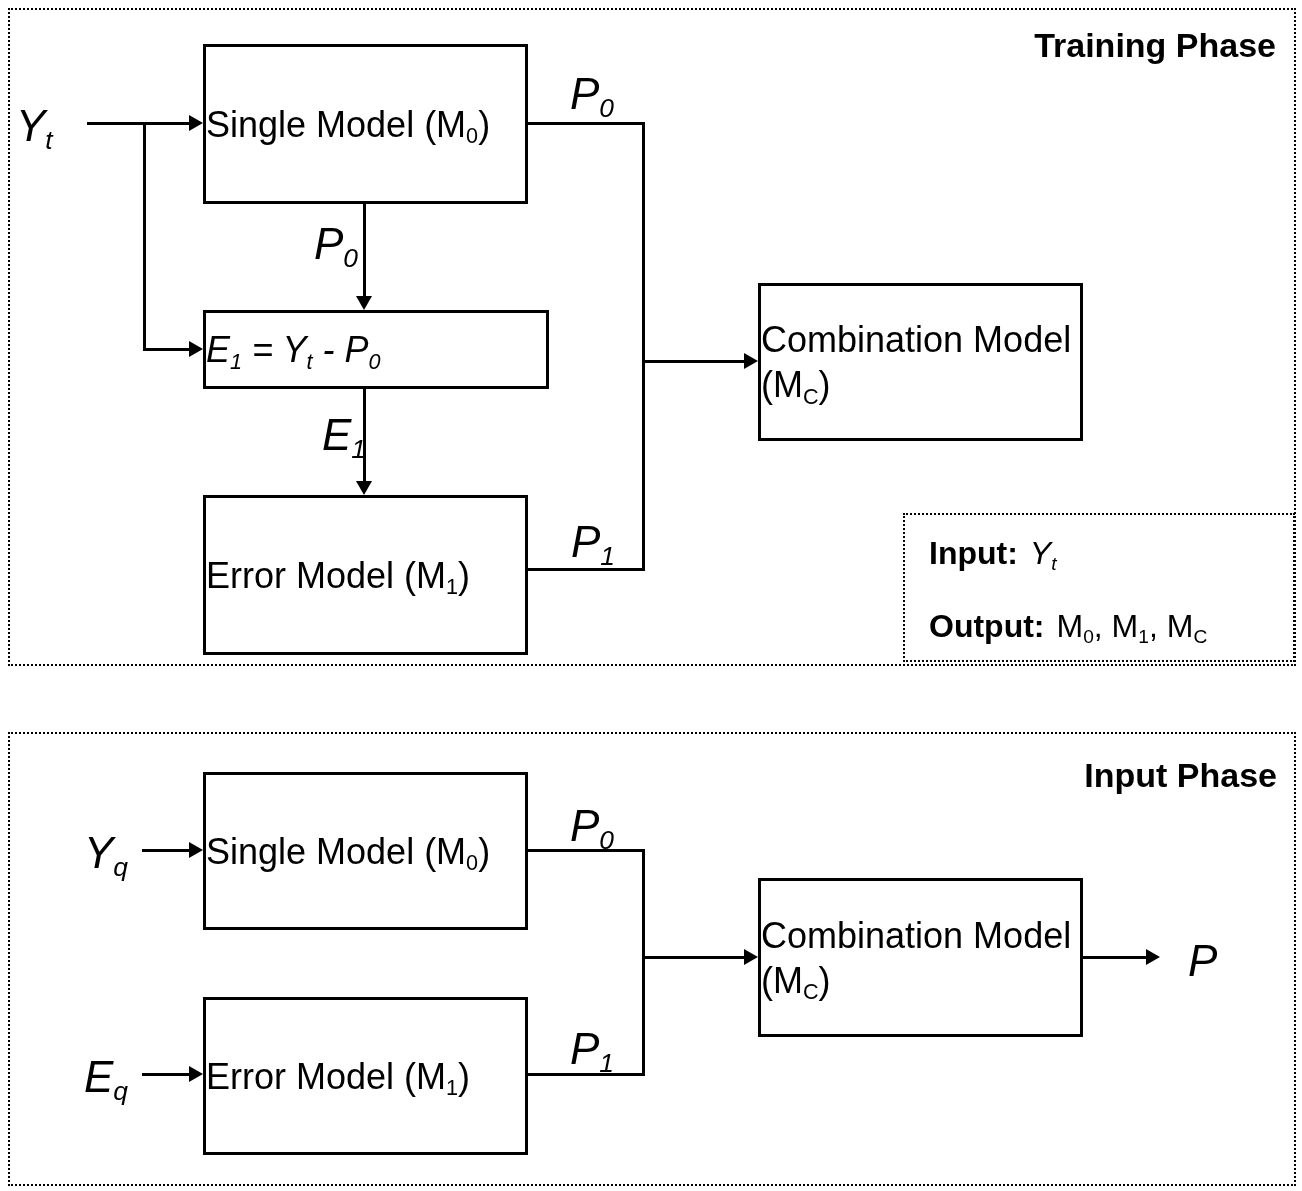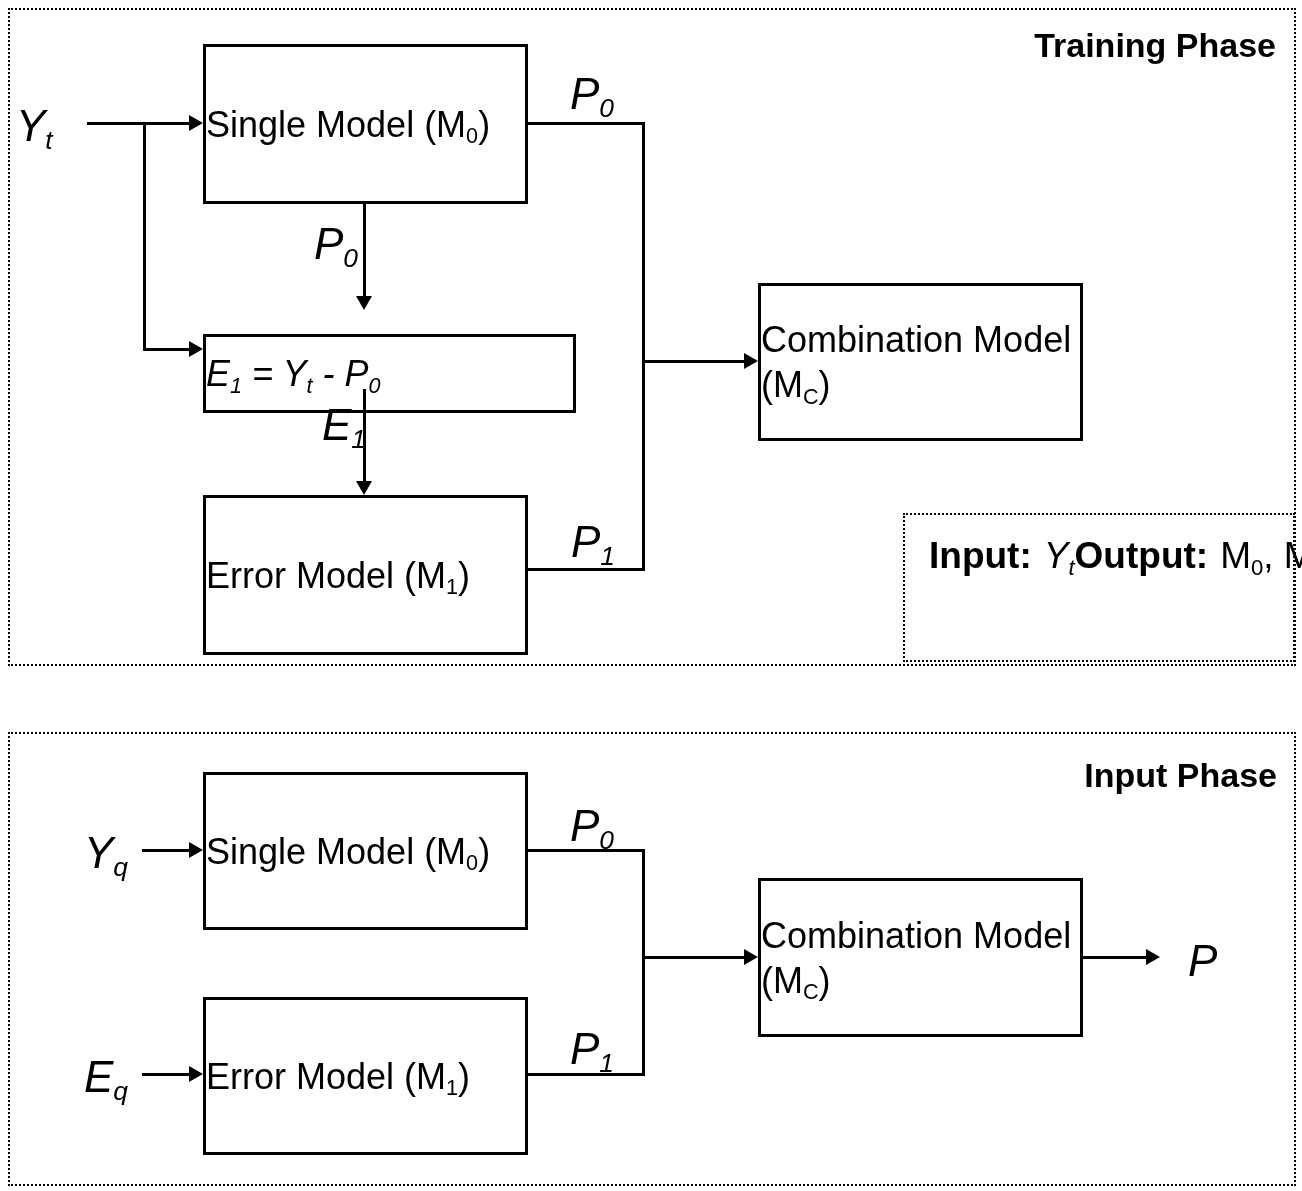--- a/index.html
+++ b/index.html
@@ -38,22 +38,23 @@
     font-size: 36px;
     line-height: 1.25;
     white-space: nowrap;
   }
   .io-box {
     position: absolute;
     border: 2px dotted #000000;
     background: #ffffff;
     box-sizing: border-box;
     display: flex;
+    flex-direction: column;
     justify-content: space-between;
-    font-size: 37px;
+    font-size: 32px;
     line-height: 1;
     white-space: nowrap;
   }
   .io-row { display: block; }
   .b { font-weight: bold; }
   .it { font-style: italic; }
   .io-val { margin-left: 12px; }
   .sb {
     font-size: 0.60em;
     position: relative;
@@ -86,21 +87,21 @@
 <div class="canvas">
 
   <section class="panel" style="left:8px; top:8px; width:1288px; height:658px;"></section>
 
   <div class="phase-title" style="right:26px; top:28px;">Training Phase</div>
 
   <div class="box" style="left:203px; top:44px; width:325px; height:160px;">
     <div><span>Single Model (M</span><span class="sb">0</span><span>)</span></div>
   </div>
 
-  <div class="box" style="left:203px; top:310px; width:373px; height:79px;margin-top:24px;">
+  <div class="box" style="left:203px; top:310px; width:346px; height:79px;">
     <div><span class="it">E</span><span class="it sb">1</span><span class="it"> = Y</span><span class="it sb">t</span><span class="it"> - P</span><span class="it sb">0</span></div>
   </div>
 
   <div class="box" style="left:203px; top:495px; width:325px; height:160px;">
     <div><span>Error Model (M</span><span class="sb">1</span><span>)</span></div>
   </div>
 
   <div class="box" style="left:758px; top:283px; width:325px; height:158px;">
     <div>Combination Model</div>
     <div><span>(M</span><span class="sb">C</span><span>)</span></div>
@@ -121,21 +122,21 @@
 
   <div class="line" style="left:528px; top:122px; width:117px; height:3px;"></div>
   <div class="line" style="left:528px; top:568px; width:117px; height:3px;"></div>
   <div class="line" style="left:642px; top:122px; width:3px; height:449px;"></div>
   <div class="line" style="left:645px; top:360px; width:99px; height:3px;"></div>
   <div class="ah-r" style="left:744px; top:353px;"></div>
 
   <div class="elabel" style="left:16px; top:104px;"><span>Y</span><span class="sb">t</span></div>
   <div class="elabel" style="left:570px; top:72px;"><span>P</span><span class="sb">0</span></div>
   <div class="elabel" style="left:314px; top:222px;"><span>P</span><span class="sb">0</span></div>
-  <div class="elabel" style="left:322px; top:403px;"><span>E</span><span class="sb">1</span></div>
+  <div class="elabel" style="left:322px; top:413px;"><span>E</span><span class="sb">1</span></div>
   <div class="elabel" style="left:571px; top:520px;"><span>P</span><span class="sb">1</span></div>
 
   <div class="io-box" style="left:903px; top:513px; width:392px; height:149px; padding:22px 10px 18px 24px;">
     <div class="io-row">
       <span class="b">Input:</span><span class="io-val it">Y</span><span class="it sb">t</span>
     </div>
     <div class="io-row">
       <span class="b">Output:</span><span class="io-val">M</span><span class="sb">0</span><span>, M</span><span class="sb">1</span><span>, M</span><span class="sb">C</span>
     </div>
   </div>

